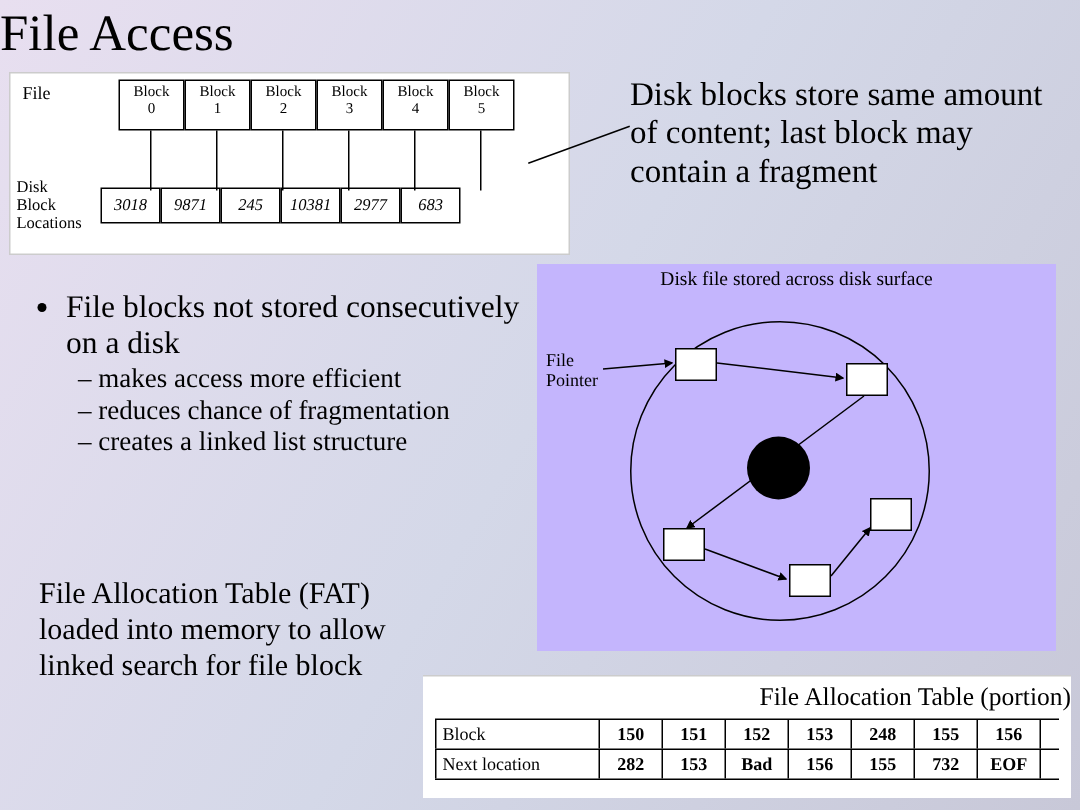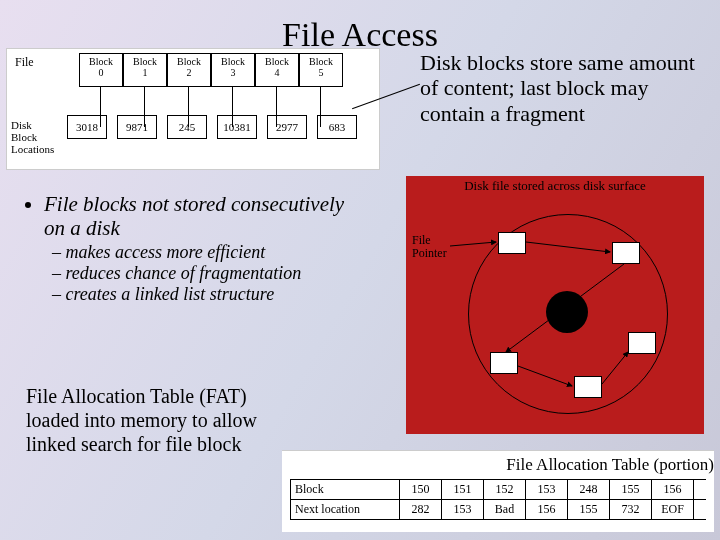--- a/index.html
+++ b/index.html
@@ -2,61 +2,61 @@
 <html><head>
 <meta charset="utf-8">
 <style>
   * { box-sizing: border-box; margin: 0; padding: 0; }
   body {
     width: 720px; height: 540px;
     background: linear-gradient(120deg, #e8dff0 0%, #d4d8e8 50%, #c8c8d8 100%);
     font-family: "Times New Roman", serif;
     position: relative; overflow: hidden;
   }
-  .title { text-align: center; font-size: 34px; padding-top: 4px; margin-top: 12px; }
+  .title { font-size: 34px; padding-top: 4px; }
   .diagram-top {
     position: absolute; left: 6px; top: 48px;
     width: 374px; height: 122px; background: #fff; border: 1px solid #ccc;
     font-size: 12px;
   }
   .file-label { position: absolute; left: 8px; top: 6px; }
   .dbl-label { position: absolute; left: 4px; top: 70px; line-height: 1.1; font-size: 11px; }
   .block-row { position: absolute; left: 72px; top: 4px; display: flex; }
   .block-cell { border: 1px solid #000; width: 44px; height: 34px; font-size: 10px; text-align: center; line-height: 1.1; padding-top: 2px; }
-  .loc-row { position: absolute; left: 60px; top: 66px; display: flex; gap: 10px; }
+  .loc-row { position: absolute; left: 60px; top: 76px; display: flex; gap: 0; font-style: italic; }
   .loc-cell { border: 1px solid #000; width: 40px; height: 24px; font-size: 11px; text-align: center; line-height: 22px; }
   .connector { position: absolute; width: 1px; background: #000; }
   .callout {
     position: absolute; left: 420px; top: 50px; width: 280px;
     font-size: 22px; line-height: 1.15;
   }
   .callout-line { position: absolute; left: 350px; top: 96px; width: 72px; height: 1px; background: #000; transform: rotate(-20deg); }
   .bullets { position: absolute; left: 26px; top: 192px; width: 330px; font-size: 21px; line-height: 1.15; }
-  .bullets ul { list-style: disc; padding-left: 18px; font-style: italic; }
+  .bullets ul { list-style: disc; padding-left: 18px; }
   .bullets .sub { list-style: none; padding-left: 26px; font-size: 18px; margin-top: 2px; }
   .bullets .sub li::before { content: "– "; }
   .fat-text { position: absolute; left: 26px; top: 384px; width: 260px; font-size: 20px; line-height: 1.2; }
   .disk-fig {
-    position: absolute; right: 16px; top: 176px; width: 298px; height: 258px;
-    background: #b91c1c; font-size: 12px;
+    position: absolute; right: 16px; top: 176px; width: 346px; height: 258px;
+    background: #c4b5fd; font-size: 12px;
   }
   .disk-fig .title2 { text-align: center; font-size: 13px; padding-top: 2px; }
   .disk-circle { position: absolute; left: 62px; top: 38px; width: 200px; height: 200px; border: 1px solid #000; border-radius: 50%; }
   .disk-center { position: absolute; left: 140px; top: 115px; width: 42px; height: 42px; background: #000; border-radius: 50%; }
   .mini-box { position: absolute; width: 28px; height: 22px; border: 1px solid #000; background: #fff; }
   .file-pointer { position: absolute; left: 6px; top: 58px; line-height: 1.1; }
   .fat-table {
     position: absolute; left: 282px; top: 450px; width: 432px; height: 82px;
     background: #fff; border-top: 1px solid #ccc; font-size: 13px;
   }
   .fat-title { text-align: right; font-size: 17px; padding: 4px 0 4px; }
   .fat-grid { display: flex; border-top: 1px solid #000; border-bottom: 1px solid #000; margin: 0 8px; }
   .fat-col { border-right: 1px solid #000; text-align: center; padding: 2px 4px; font-size: 12px; }
   .fat-col:first-child { text-align: left; width: 110px; border-left: 1px solid #000; }
-  .fat-col.v { width: 42px; }
+  .fat-col.v { width: 42px; font-weight: bold; }
   .fat-row2 { display: flex; margin: 0 8px; border-bottom: 1px solid #000; }
 </style>
 </head>
 <body>
 
 <div class="title">File Access</div>
 
 <div class="diagram-top">
   <div class="file-label">File</div>
   <div class="dbl-label" style="white-space:pre">Disk

